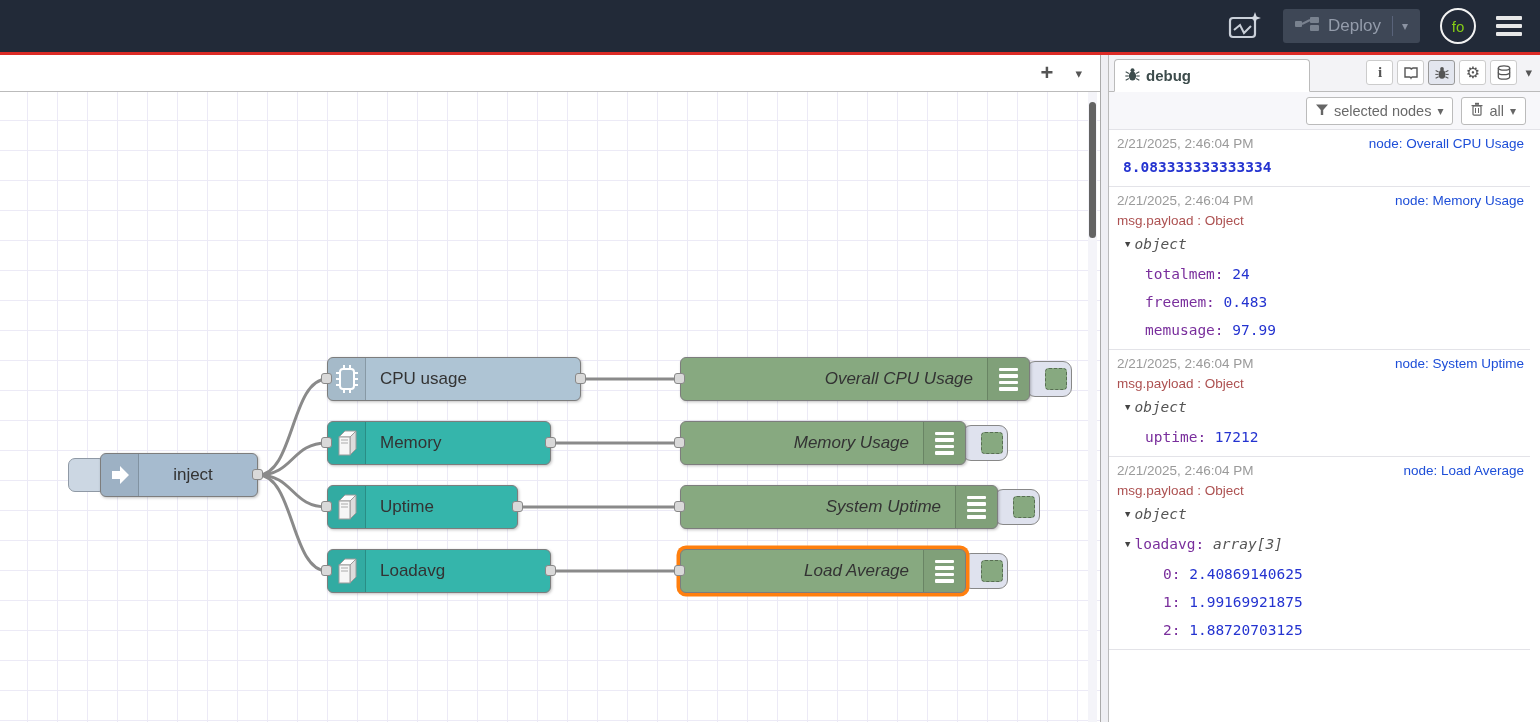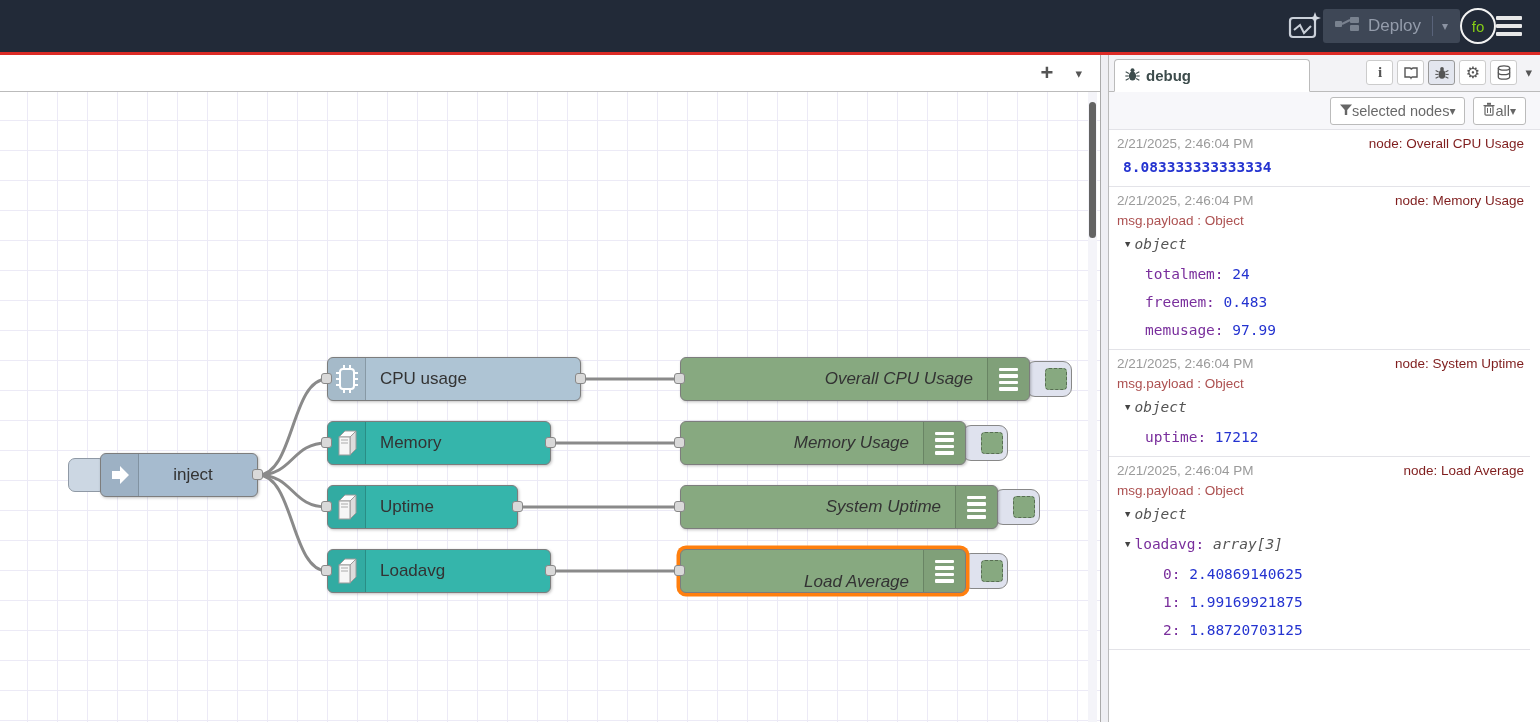--- a/index.html
+++ b/index.html
@@ -5,21 +5,21 @@
   :root{
     --header-bg:#222a38; --deploy-red:#dc2b26; --sel-orange:#ff7f0e;
     --node-inject:#a6bbcf; --node-cpu:#aec4d4; --node-teal:#35b5ab; --node-green:#87a980;
     --val-blue:#2433d0; --key-purple:#792e9c; --prop-red:#ad5151; --wire:#8a8a8a;
   }
   *{box-sizing:border-box; margin:0; padding:0;}
   html,body{width:1540px; height:722px; overflow:hidden; font-family:"Liberation Sans",sans-serif; background:#fff;}
   .app{width:1540px; height:722px; display:flex; flex-direction:column;}
 
   
-  header{height:52px; background:var(--header-bg); display:flex; align-items:center; justify-content:flex-end; padding-right:18px; flex:0 0 52px;}
+  header{height:52px; background:var(--header-bg); display:flex; align-items:center; justify-content:flex-end; gap:20px; padding-right:18px; flex:0 0 52px;}
   .red-line{height:3px; background:var(--deploy-red); flex:0 0 3px;}
   .hbtn{display:flex; align-items:center; cursor:pointer;}
   .deploy-btn{background:#3e4756; border-radius:3px; padding:7px 12px; display:flex; align-items:center; gap:9px; color:#949cab; font-size:17px;}
   .deploy-divider{width:1px; height:20px; background:#59637a; margin-left:2px;}
   .caret{color:#8b93a2; font-size:12px;}
   .avatar{width:36px; height:36px; border:2px solid #f2f2f2; border-radius:50%; color:#84cc16; font-size:15px; display:flex; align-items:center; justify-content:center;}
   .burger{display:flex; flex-direction:column; gap:4px;}
   .burger div{width:26px; height:4px; background:#e8e8e8; border-radius:1px;}
 
   
@@ -39,21 +39,21 @@
   .node .icon-region.left{border-right:1px solid rgba(0,0,0,0.18); border-radius:5px 0 0 5px;}
   .node .icon-region.right{border-left:1px solid rgba(0,0,0,0.18); border-radius:0 5px 5px 0; width:42px; flex:0 0 42px;}
   .node .lbl{flex:1; white-space:nowrap; overflow:hidden;}
   .n-inject{background:var(--node-inject);}
   .n-cpu{background:var(--node-cpu);}
   .n-teal{background:var(--node-teal);}
   .n-green{background:var(--node-green);}
   .n-green .lbl{font-style:italic; text-align:right; padding-right:14px;}
   .n-left .lbl{padding-left:14px;}
   .n-inject .lbl{text-align:center; padding-right:10px;}
-  .node.selected{box-shadow:0 0 0 3.5px var(--sel-orange);align-items:flex-end;}
+  .node.selected{box-shadow:0 0 0 3.5px var(--sel-orange);}
 
   .inject-button{position:absolute; width:38px; height:34px; background:#ccd7e3; border:1px solid #8f99a5; border-radius:7px; z-index:1; cursor:pointer;}
   .debug-toggle{position:absolute; width:46px; height:36px; background:#dfe2ee; border:1px solid #888; border-radius:9px; z-index:1; cursor:pointer;}
   .debug-toggle .sq{position:absolute; left:18px; top:6px; width:22px; height:22px; background:var(--node-green); border:1px dashed rgba(0,0,0,.35); border-radius:4px;}
   .port{position:absolute; width:11px; height:11px; background:#d9d9d9; border:1px solid #888; border-radius:3px; z-index:3; cursor:crosshair;}
   .list-icon{display:flex; flex-direction:column; gap:3px;}
   .list-icon div{width:19px; height:3.5px; background:#fff; border-radius:1px;}
 
   .v-scroll-track{position:absolute; right:3px; top:0; bottom:0; width:9px; background:#f4f4f9; z-index:4;}
   .v-scroll-thumb{position:absolute; left:1px; top:10px; width:7px; height:136px; background:#636363; border-radius:4px; cursor:grab;}
@@ -65,28 +65,28 @@
   .side-tabbar{height:37px; flex:0 0 37px; background:#f3f3f6; border-bottom:1px solid #bbb; position:relative; display:flex; align-items:flex-end;}
   .side-tab{height:33px; width:196px; margin-left:5px; background:#fff; border:1px solid #bbb; border-bottom:1px solid #fff; border-radius:4px 4px 0 0; margin-bottom:-1px; display:flex; align-items:center; gap:6px; padding-left:10px; font-size:15px; font-weight:bold; color:#3d4c4c; cursor:pointer;}
   .side-toolbar{position:absolute; right:8px; top:5px; display:flex; align-items:center; gap:4px;}
   .tbtn{width:27px; height:25px; background:#fff; border:1px solid #ccc; border-radius:3px; display:flex; align-items:center; justify-content:center; color:#555; cursor:pointer;}
   .tbtn.active{background:#e3e6ef; border-color:#999;}
   .tbtn .i-glyph{font-family:"Liberation Serif",serif; font-weight:bold; font-size:15px;}
   .gear-glyph{font-size:16px; color:#555;}
   .side-toolbar .caret{color:#555; margin-left:4px; font-size:13px;}
 
   .filter-row{height:38px; flex:0 0 38px; background:#f7f7fa; border-bottom:1px solid #e3e3e8; display:flex; align-items:center; justify-content:flex-end; gap:8px; padding-right:14px;}
-  .fbtn{height:28px; background:#fff; border:1px solid #bbb; border-radius:3px; color:#696969; font-size:14.5px; display:flex; align-items:center; padding:0 9px; cursor:pointer;}
+  .fbtn{height:28px; background:#fff; border:1px solid #bbb; border-radius:3px; color:#696969; font-size:14.5px; display:flex; align-items:center; gap:6px; padding:0 9px; cursor:pointer;}
   .fbtn .caret{color:#666;}
 
   .msg-list{flex:1; overflow:hidden; padding-right:10px;}
   .msg{border-bottom:1px solid #e3e3e8; padding:4px 4px 5px 8px;}
   .msg .meta{display:flex; justify-content:space-between; font-size:13.5px; line-height:20px;}
   .msg .ts{color:#9a9a9a;}
-  .msg .src{color:#7f1d1d; padding-right:2px; cursor:pointer;}
+  .msg .src{color:#1d4ed8; padding-right:2px; cursor:pointer;}
   .msg .prop{font-size:13.5px; color:var(--prop-red); line-height:19px;}
   .mono{font-family:"DejaVu Sans Mono",monospace;}
   .msg .val-row{font-size:14.5px; color:var(--val-blue); line-height:27px; padding-left:6px;font-weight:bold;}
   .tree-row{font-size:14.5px; line-height:28px; white-space:pre;}
   .tree-row .tcaret{display:inline-block; font-size:9px; color:#444; transform:translateY(-2px); margin-right:4px; cursor:pointer;}
   .tree-row .obj{font-style:italic; color:#555;}
   .tree-row .key{color:var(--key-purple);}
   .tree-row .val{color:var(--val-blue);}
   .tree-row.lvl0{padding-left:8px;}
   .tree-row.entry{padding-left:28px;}

